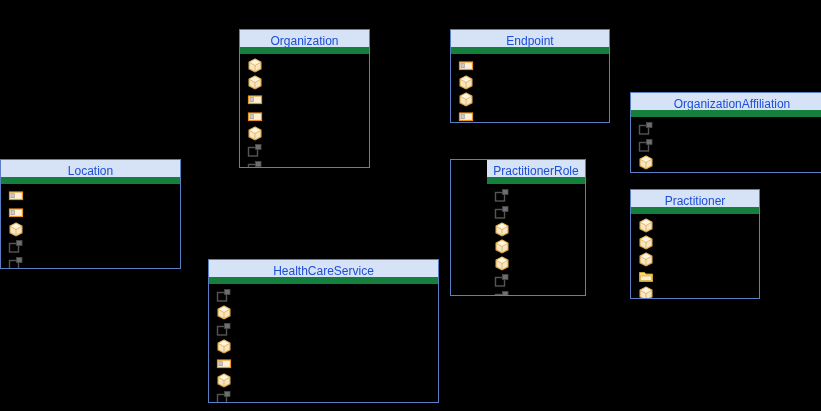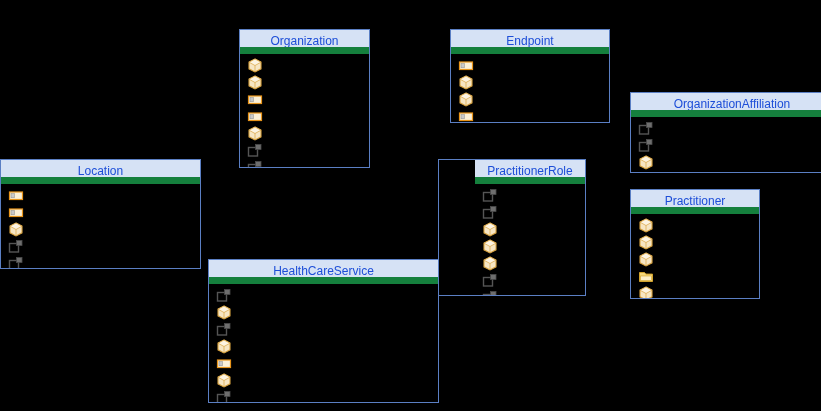--- a/index.html
+++ b/index.html
@@ -59,21 +59,21 @@
     margin-left: 4px;
     font-size: 11px;
     color: #000000;
     white-space: nowrap;
   }
 </style>
 </head>
 <body>
 
 <div id="canvas">
-    <div class="uml-box" style="left: 0px; top: 159px; width: 201px; height: 110px;">
+    <div class="uml-box" style="left: 0px; top: 159px; width: 181px; height: 110px;">
       <div class="uml-title">Location</div>
       <div class="uml-body">
         <div class="uml-row">
           <span class="icon">
             <svg width="16" height="15" viewBox="0 0 16 15">
               <rect x="1.5" y="4" width="13" height="7.5" fill="#fbf0d8" stroke="#e8941a" stroke-width="1.2"></rect>
               <rect x="3" y="5.6" width="3.4" height="4.2" fill="#c9c9c9" stroke="#8a8a8a" stroke-width="0.5"></rect>
             </svg>
           </span>
           <span class="row-label"></span>
@@ -266,21 +266,21 @@
             <svg width="16" height="15" viewBox="0 0 16 15">
               <polygon points="8,1 14,4.2 14,10.8 8,14 2,10.8 2,4.2" fill="#f7e6c4" stroke="#d9a441" stroke-width="1.1"></polygon>
               <polygon points="8,1 14,4.2 8,7.5 2,4.2" fill="#fdf4e2" stroke="#d9a441" stroke-width="0.7"></polygon>
               <line x1="8" y1="7.5" x2="8" y2="14" stroke="#d9a441" stroke-width="0.7"></line>
             </svg>
           </span>
           <span class="row-label"></span>
         </div>
       </div>
     </div>
-    <div class="uml-box" style="left: 438px; top: 159px; width: 148px; height: 137px; padding-left: 36px;">
+    <div class="uml-box" style="left: 450px; top: 159px; width: 136px; height: 137px; padding-left: 36px;">
       <div class="uml-title">PractitionerRole</div>
       <div class="uml-body">
         <div class="uml-row">
           <span class="icon">
             <svg width="16" height="15" viewBox="0 0 16 15">
               <rect x="1.5" y="4.5" width="9" height="8.5" fill="none" stroke="#555555" stroke-width="1.4"></rect>
               <rect x="8.5" y="1.5" width="5.5" height="5" fill="#6e6e6e" stroke="#4a4a4a" stroke-width="0.8"></rect>
             </svg>
           </span>
           <span class="row-label"></span>

